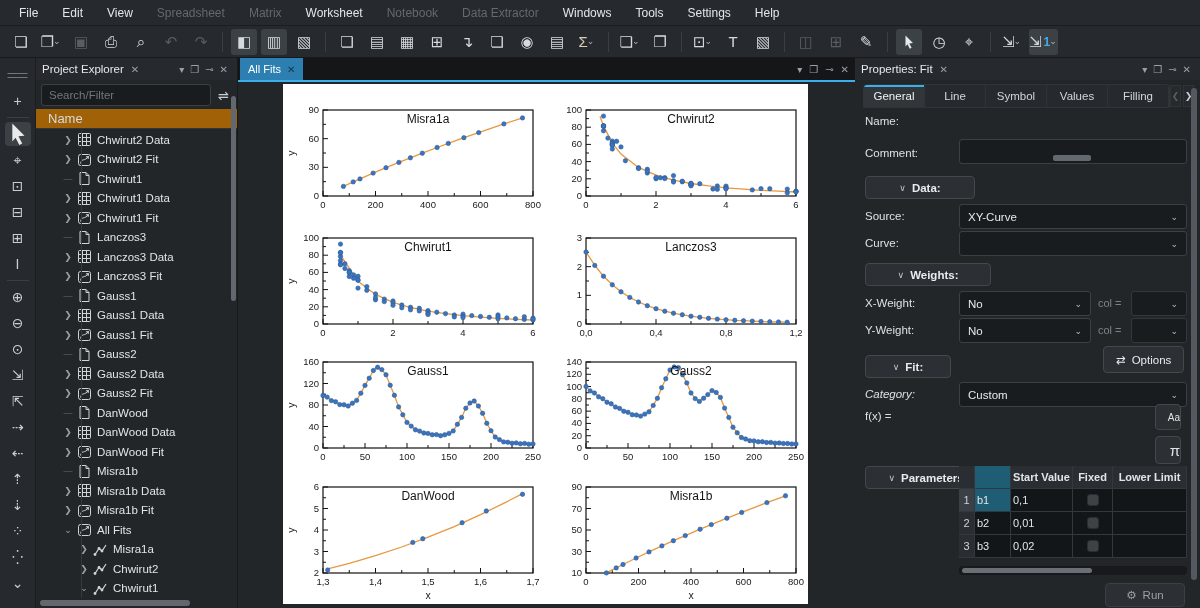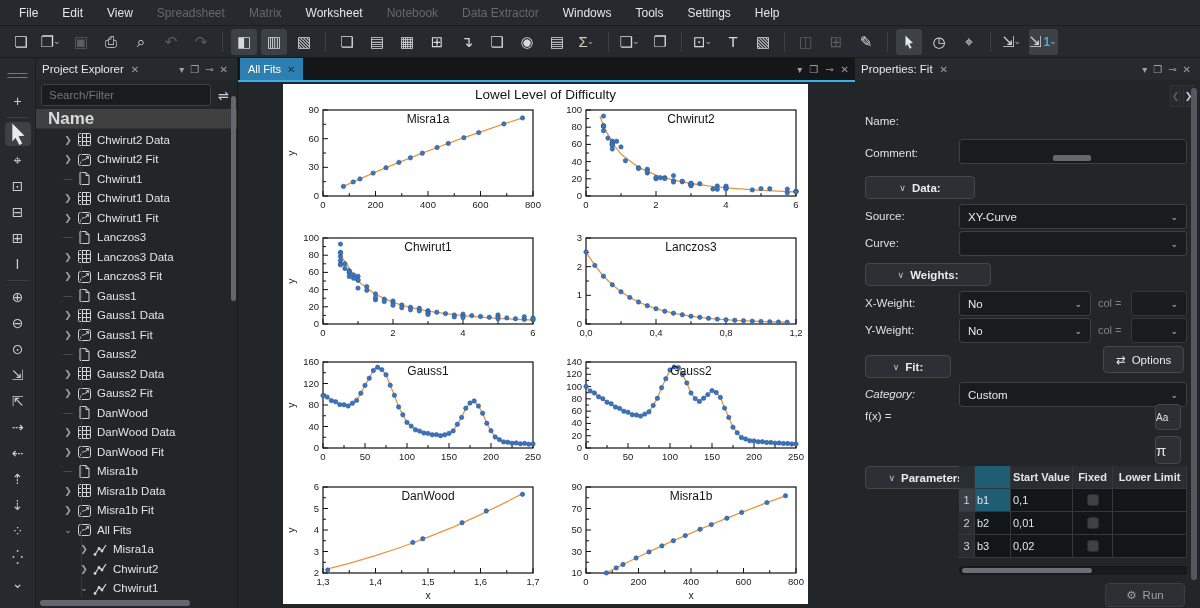--- a/index.html
+++ b/index.html
@@ -42,22 +42,22 @@
     border-right:1px solid #17191b; }
   .dock-head { height:22px; display:flex; align-items:center; padding:0 6px; background:#26292d;justify-content:space-between; }
   .dock-title { font-size:11.5px; color:#e6e9ec; margin-right:4px; white-space:nowrap; }
   .dock-close-x, .dock-ctl { color:#9aa0a5; font-size:10px; padding:0 3px; }
   .dock-spacer { flex:1; }
   #explorer-search-row { display:flex; align-items:center; padding:4px 5px 3px 5px; gap:4px; }
   #explorer-search { flex:1; height:22px; background:#191c1f; border:1px solid #3b4045; border-radius:3px;
     color:#8f959a; font-size:11.5px; padding:0 7px; font-family:inherit; }
   #explorer-filter-btn { width:22px; height:22px; display:flex; align-items:center; justify-content:center;
     color:#c9ced3; font-size:13px; border-radius:3px; }
-  #explorer-name-header { height:20px; line-height:20px; padding-left:12px; font-size:17px; color:#d6dade;
-    border-bottom:1px solid #313539; background:#404040;font-weight:bold; }
+  #explorer-name-header { height:20px; line-height:20px; padding-left:12px; font-size:13px; color:#d6dade;
+    border-bottom:1px solid #313539; background:#a16207; }
   #tree { position:absolute; top:72px; bottom:10px; left:0; right:0; overflow:hidden; }
   .tree-row { height:19.5px; display:flex; align-items:center; white-space:nowrap; }
   .tree-expander { width:12px; font-size:9px; color:#9aa0a5; text-align:center; flex:none; }
   .tree-dash { width:12px; color:#5a6065; font-size:9px; text-align:center; flex:none; }
   .tree-icon { width:15px; height:15px; margin:0 5px 0 3px; flex:none; }
   .tree-label { font-size:11.5px; color:#e2e5e8; }
   #tree-vscroll { position:absolute; right:1px; top:38px; width:5px; height:205px; border-radius:3px; background:#62686e; }
   #tree-hscroll { position:absolute; left:4px; bottom:2px; height:6px; width:150px; border-radius:3px; background:#62686e; }
   .tree-guide { position:absolute; width:1px; background:#34393e; }
   
@@ -96,21 +96,21 @@
     justify-content:center; gap:6px; padding:0 10px; }
   .section-btn .chev { font-size:9px; font-weight:normal; color:#c0c5c9; }
   .col-eq { position:absolute; font-size:11px; color:#7d8階288; color:#7d8288; }
   #options-btn { position:absolute; height:27px; background:#2c3034; border:1px solid #43484d; border-radius:4px;
     color:#e8ebee; font-size:11.5px; display:flex; align-items:center; gap:6px; padding:0 12px; }
   #formula-box { position:absolute; background:#101315; border:1px solid #2c3034; border-radius:2px;
     font-family:"DejaVu Sans Mono","Liberation Mono",monospace; font-size:11.5px; padding:5px 7px; }
   #formula-box .fn { color:#e0556a; font-weight:bold; }
   #formula-box .expr { color:#84c892; }
   .mini-btn { position:absolute; background:#2c3034; border:1px solid #43484d; border-radius:4px; color:#dfe3e6;
-    display:flex; align-items:center; justify-content:flex-start; }
+    display:flex; align-items:center; justify-content:flex-end; }
   
   #ptable { position:absolute; left:104px; top:408px; width:228px; }
   .pt-row { display:flex; height:23px; }
   .pt-cell { border-right:1px solid #33383d; border-bottom:1px solid #33383d; background:#131619;
     font-size:11px; color:#e2e5e8; display:flex; align-items:center; padding:0 2px; }
   .pt-head .pt-cell { background:#2a2e33; font-weight:bold; justify-content:center; }
   .pt-num { width:16px; justify-content:center; background:#2a2e33 !important; color:#cfd4d8; }
   .pt-name { width:36px; }
   .pt-start { width:62px; }
   .pt-fixed { width:40px; justify-content:center; }
@@ -547,21 +547,20 @@
         <div id="ws-controls">
           <span>▾</span>
           <span>❐</span>
           <span>⊸</span>
           <span>✕</span>
         </div>
       </div>
       <div id="ws-blueline"></div>
       <div id="ws-viewport">
         <div id="canvas">
-          <div id="canvas-title">Lowel Level of Difficulty</div>
         <div class="plot" style="left: 0px; top: 23px;"><svg width="260" height="104" viewBox="0 0 260 104">
                 <rect x="40" y="3" width="210" height="86" fill="#ffffff" stroke="#111" stroke-width="1.2"></rect>
                 <line x1="40" y1="89" x2="40" y2="84" stroke="#111"></line>
                 <text x="40" y="101" text-anchor="middle" font-size="9.5" fill="#1a1a1a" font-family="Liberation Sans, DejaVu Sans, sans-serif">0</text>
                 <line x1="66.25" y1="89" x2="66.25" y2="86" stroke="#111"></line>
                 <line x1="92.5" y1="89" x2="92.5" y2="84" stroke="#111"></line>
                 <text x="92.5" y="101" text-anchor="middle" font-size="9.5" fill="#1a1a1a" font-family="Liberation Sans, DejaVu Sans, sans-serif">200</text>
                 <line x1="118.75" y1="89" x2="118.75" y2="86" stroke="#111"></line>
                 <line x1="145" y1="89" x2="145" y2="84" stroke="#111"></line>
                 <text x="145" y="101" text-anchor="middle" font-size="9.5" fill="#1a1a1a" font-family="Liberation Sans, DejaVu Sans, sans-serif">400</text>
@@ -1111,20 +1110,27 @@
     <div id="props">
       <div class="dock-head">
         <span class="dock-title">Properties: Fit</span>
         <span class="dock-close-x">✕</span>
         <span class="dock-spacer"></span>
         <span class="dock-ctl">▾</span>
         <span class="dock-ctl">❐</span>
         <span class="dock-ctl">⊸</span>
         <span class="dock-ctl">✕</span>
       </div>
+      <div id="props-tabs">
+          <div class="ptab active">General</div>
+          <div class="ptab">Line</div>
+          <div class="ptab">Symbol</div>
+          <div class="ptab">Values</div>
+          <div class="ptab">Filling</div>
+        </div>
       <div class="ptab-arrows">
         <span class="ptab-arrow disabled">❮</span>
         <span class="ptab-arrow">❯</span>
       </div>
 
       <span class="prow-label" style="top:57px;">Name:</span>
       <span class="prow-label" style="top:89px;">Comment:</span>
       <div class="pfield" style="left:104px;top:81px;width:228px;height:25px;">
         <span></span>
       </div>

